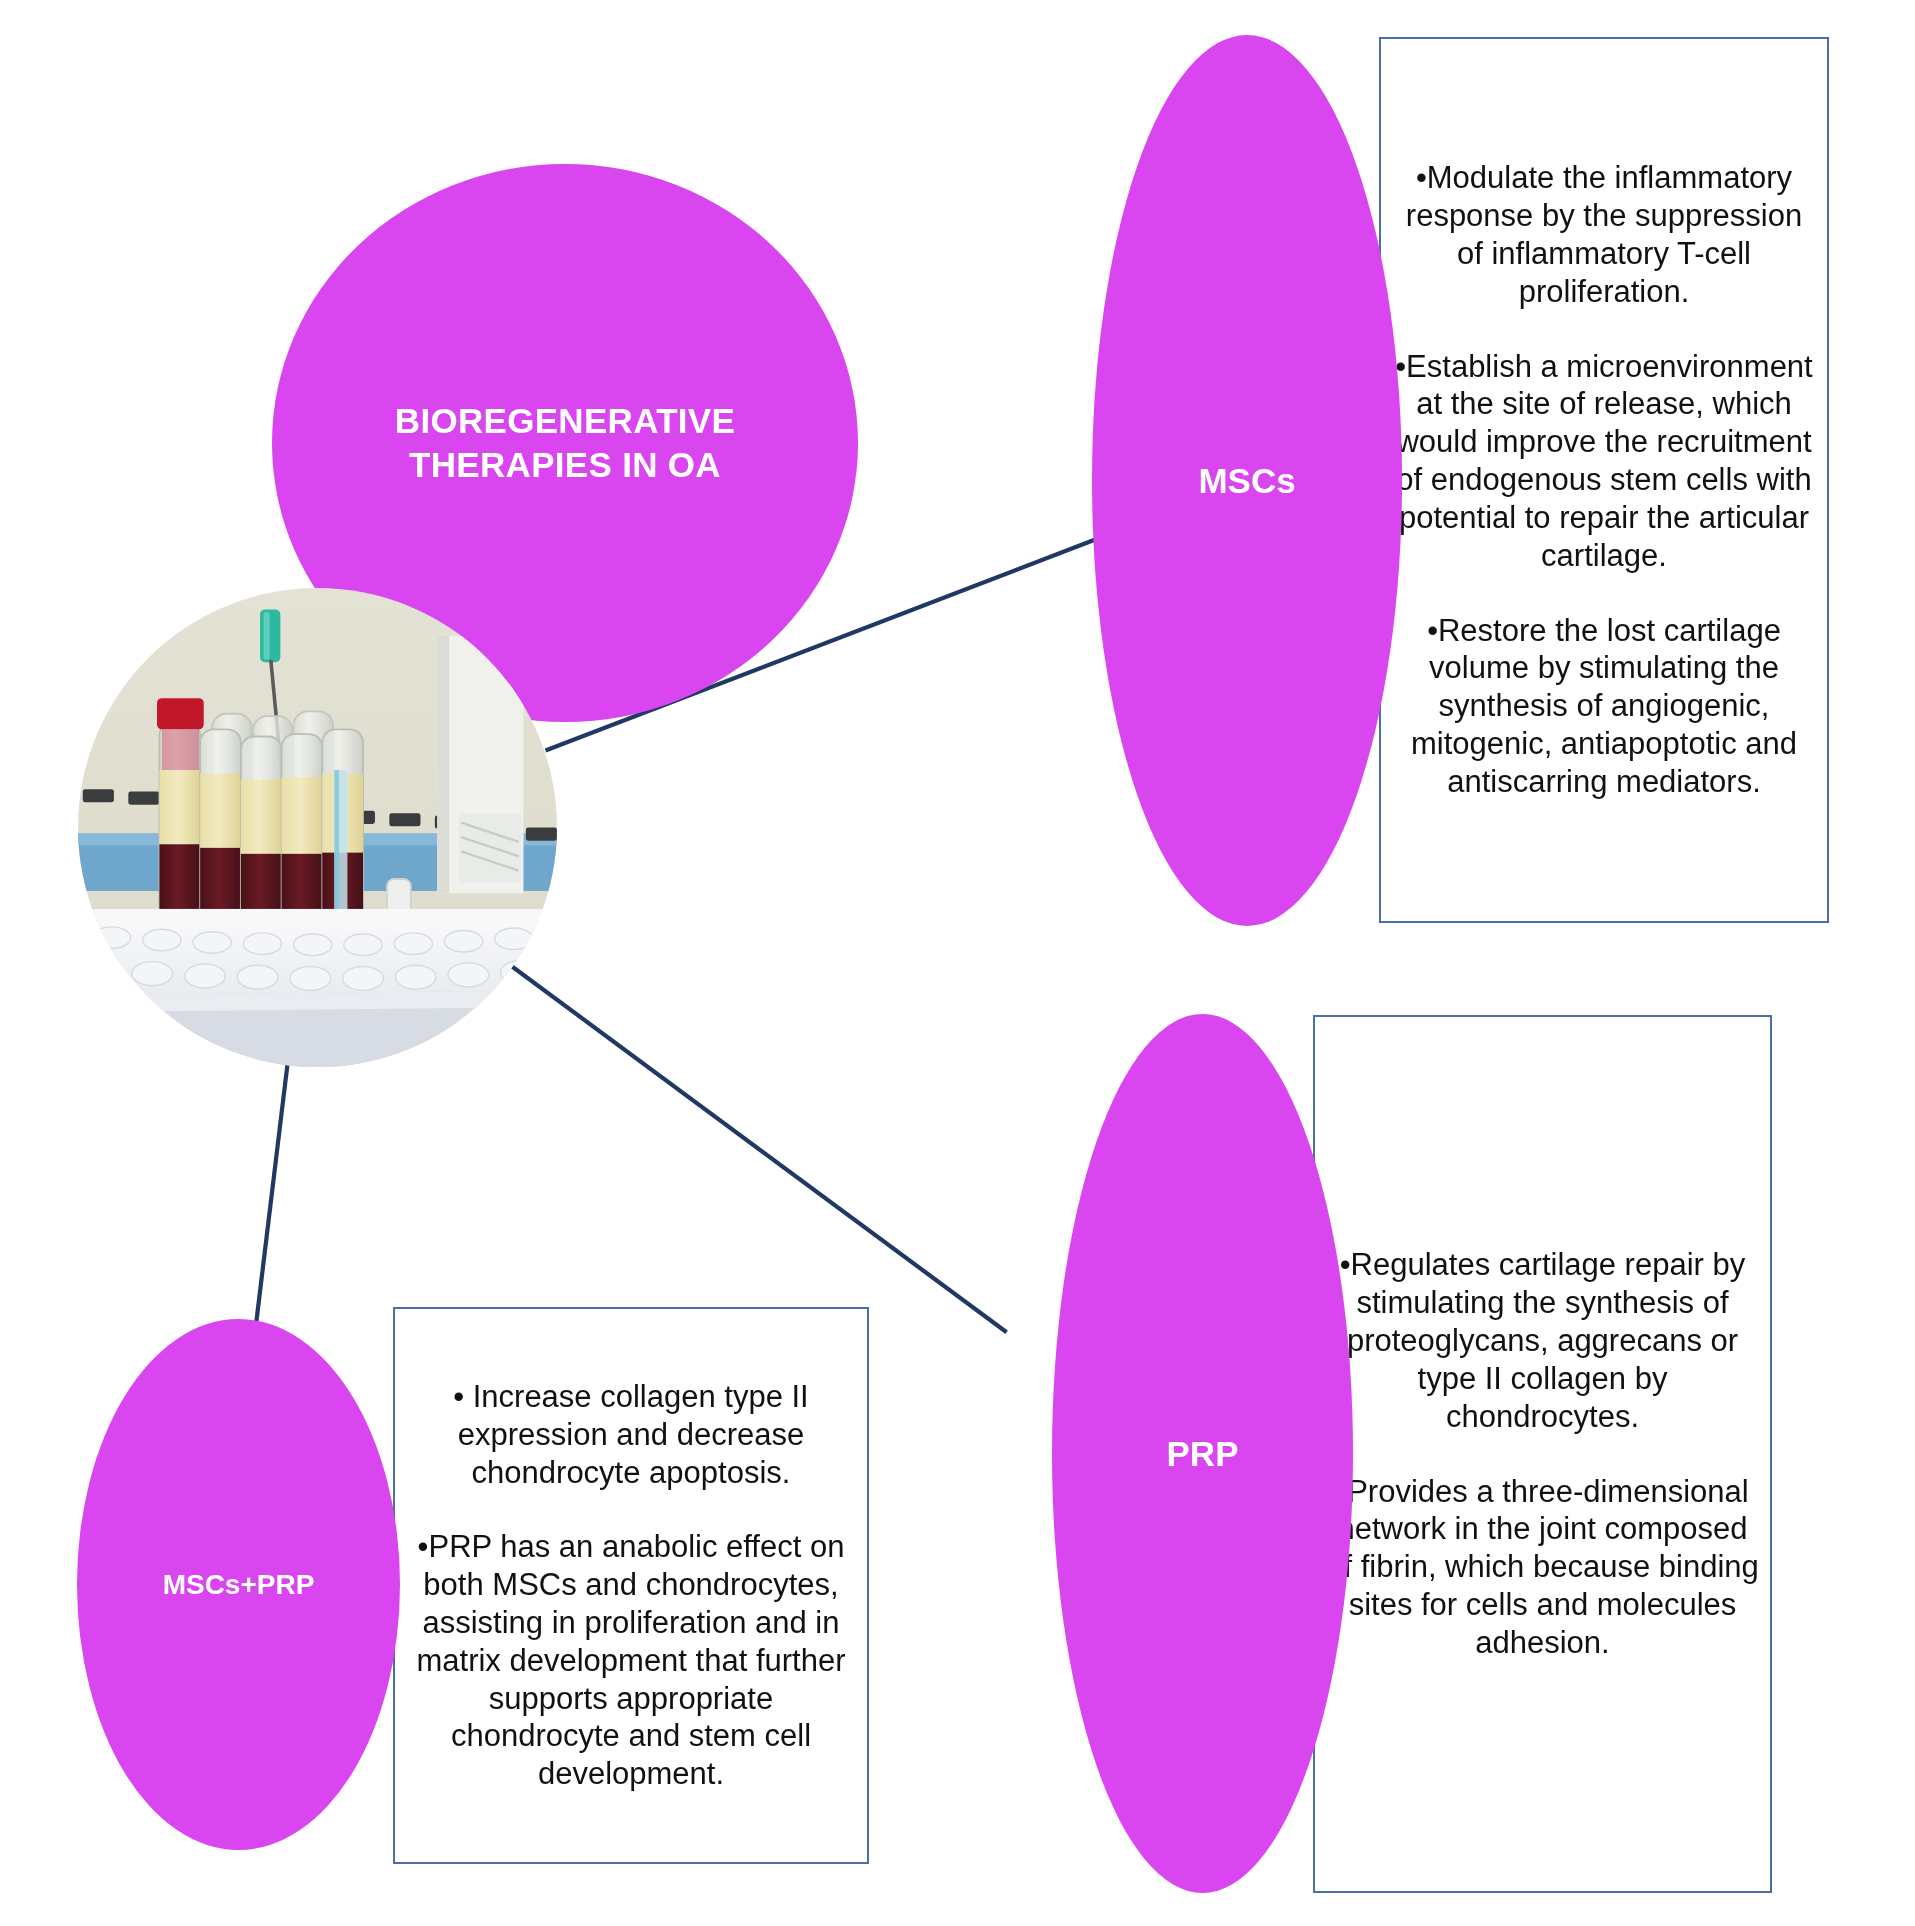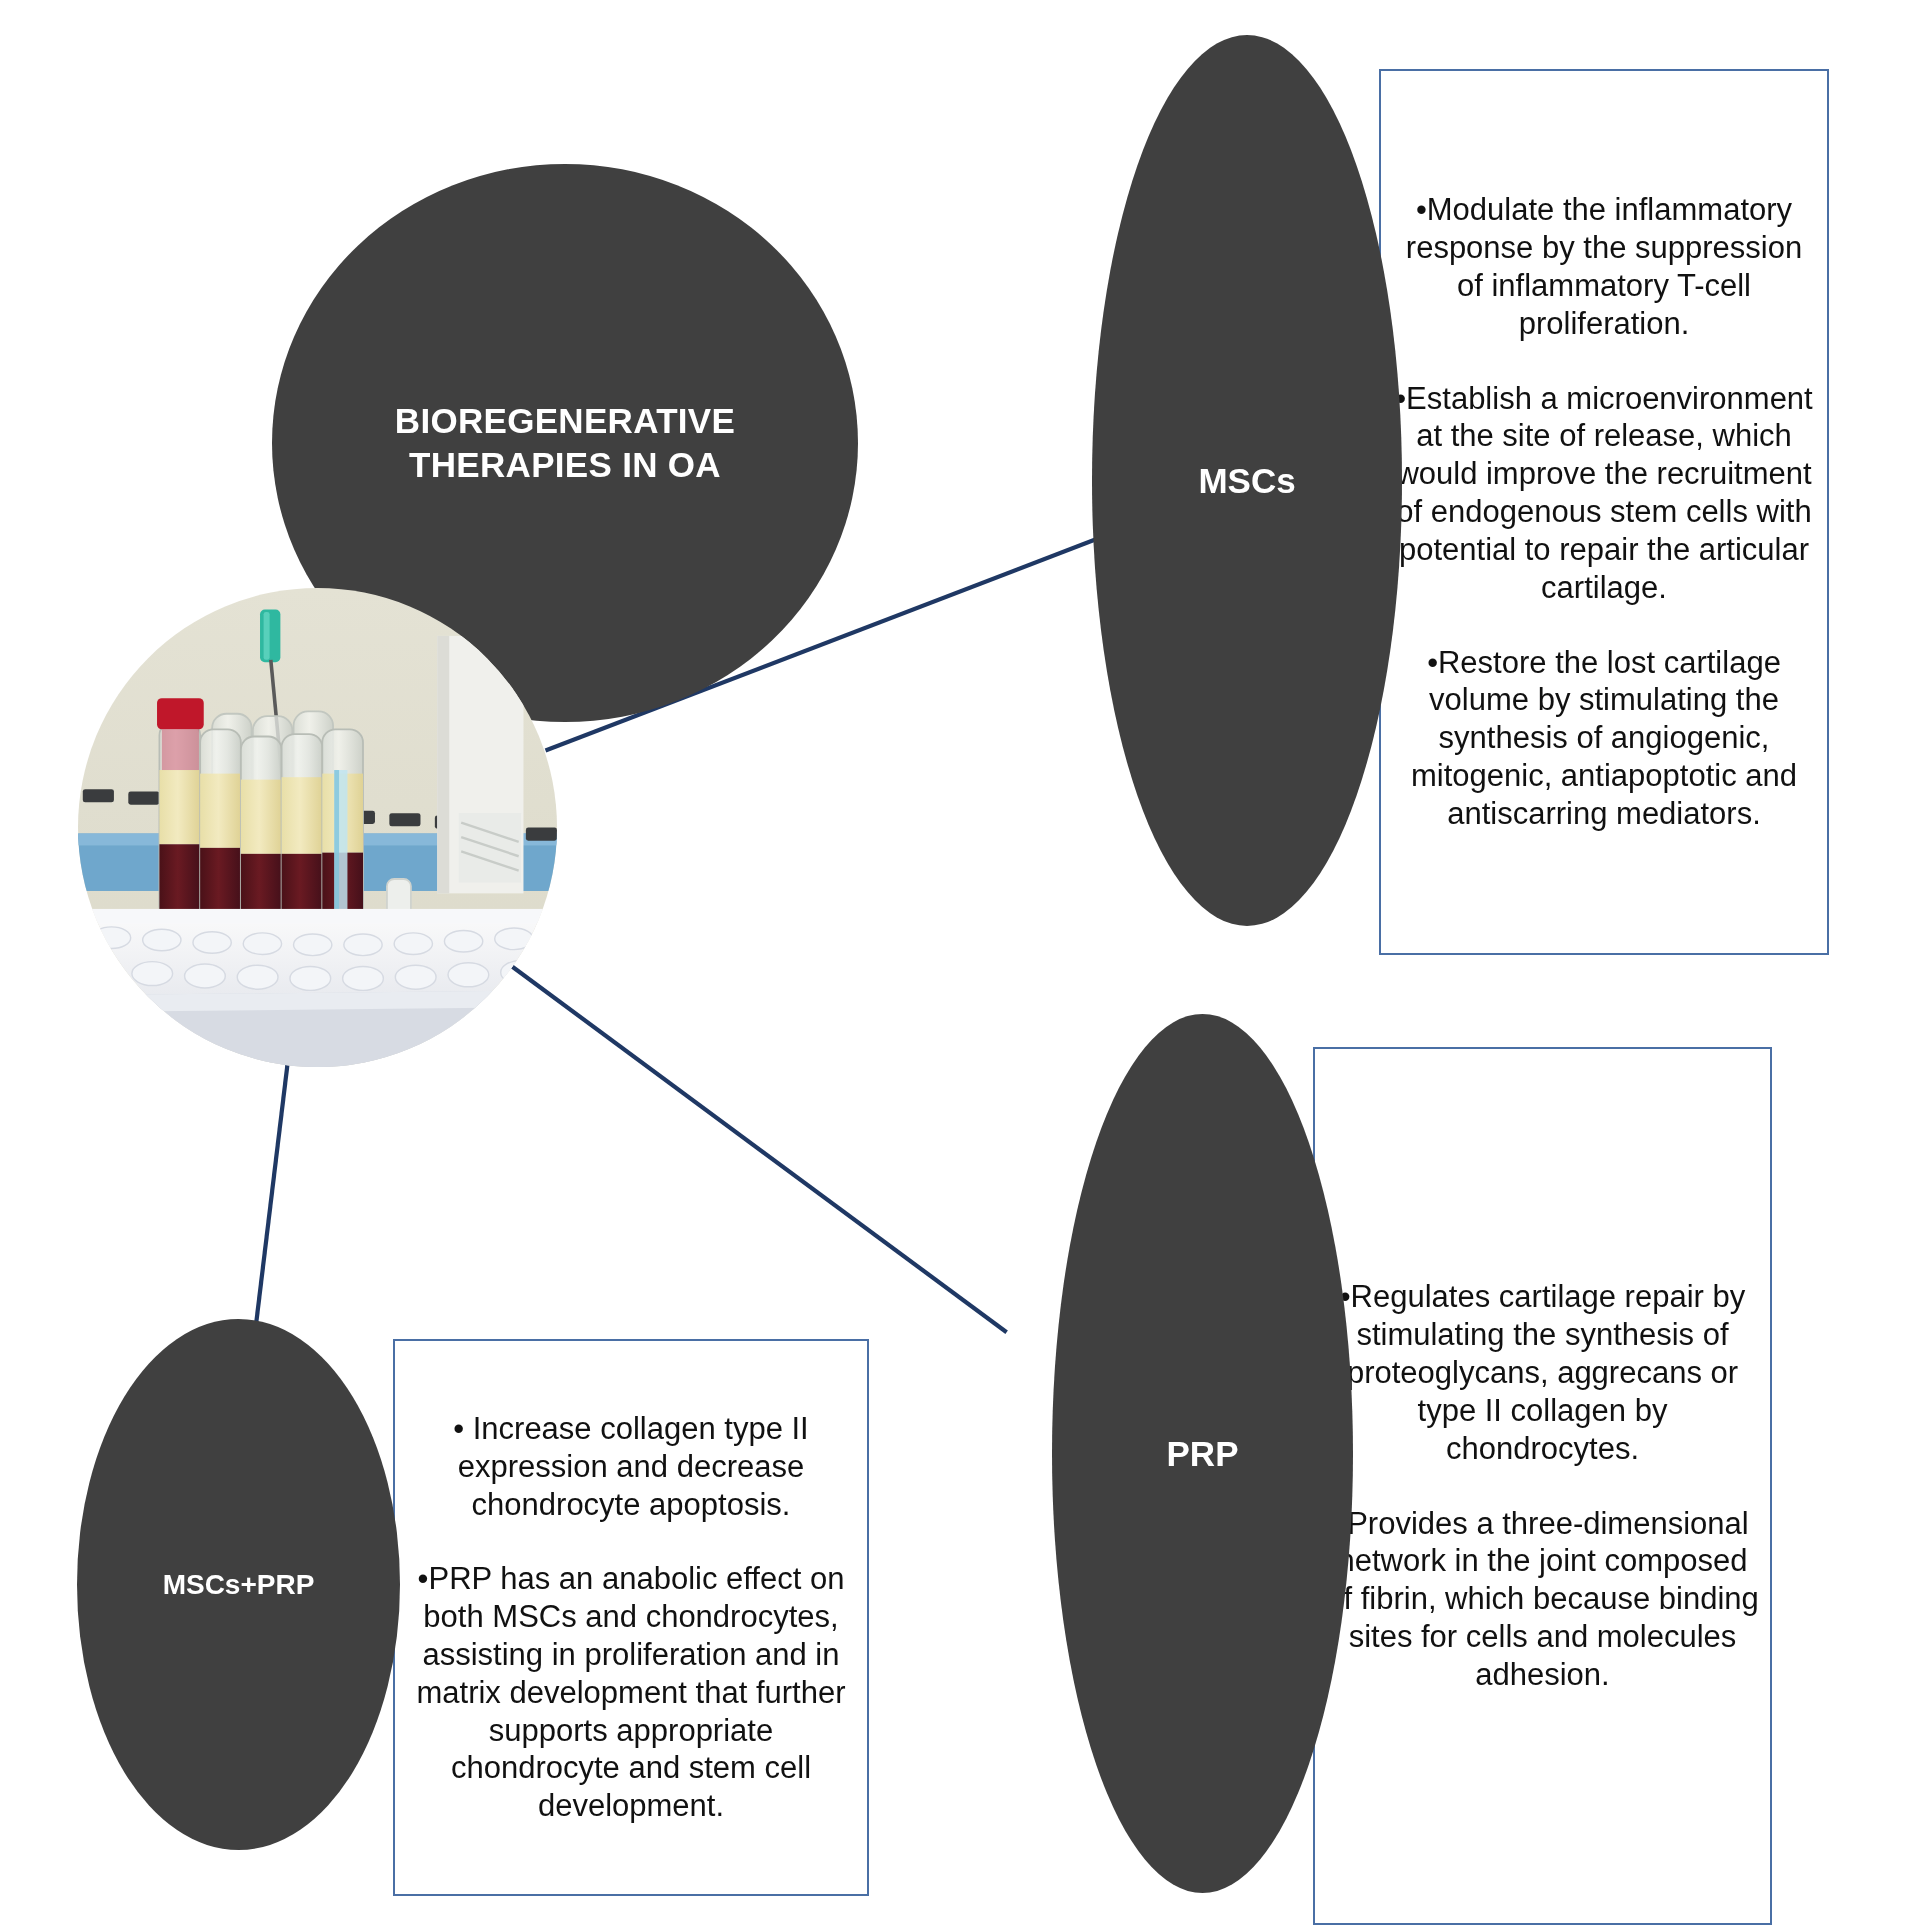--- a/index.html
+++ b/index.html
@@ -10,21 +10,21 @@
     overflow: hidden;
   }
   #stage { position: relative; width: 1915px; height: 1926px; background: #fff; }
 
   
   #connectors { position: absolute; inset: 0; width: 1915px; height: 1926px; z-index: 2; }
 
   
   .oval {
     position: absolute;
-    background: #404040;
+    background: #d946ef;
     border-radius: 50%;
     display: flex;
     align-items: center;
     justify-content: center;
     text-align: center;
     color: #ffffff;
     font-weight: bold;
     z-index: 5;
     line-height: 1.25;
   }
@@ -51,21 +51,20 @@
   .textbox {
     position: absolute;
     background: #ffffff;
     border: 2.4px solid #4A6FA5;
     z-index: 4;
     display: flex;
     flex-direction: column;
     justify-content: center;
     text-align: center;
     color: #111111;
-    margin-top: 32px;
   }
   .textbox .bullets { padding: 0 9.6px; }
   .textbox p {
     font-size: 31px;
     line-height: 1.22;
     text-indent: 0;
     margin: 0;
   }
   .textbox p + p { margin-top: 37px; }
 

